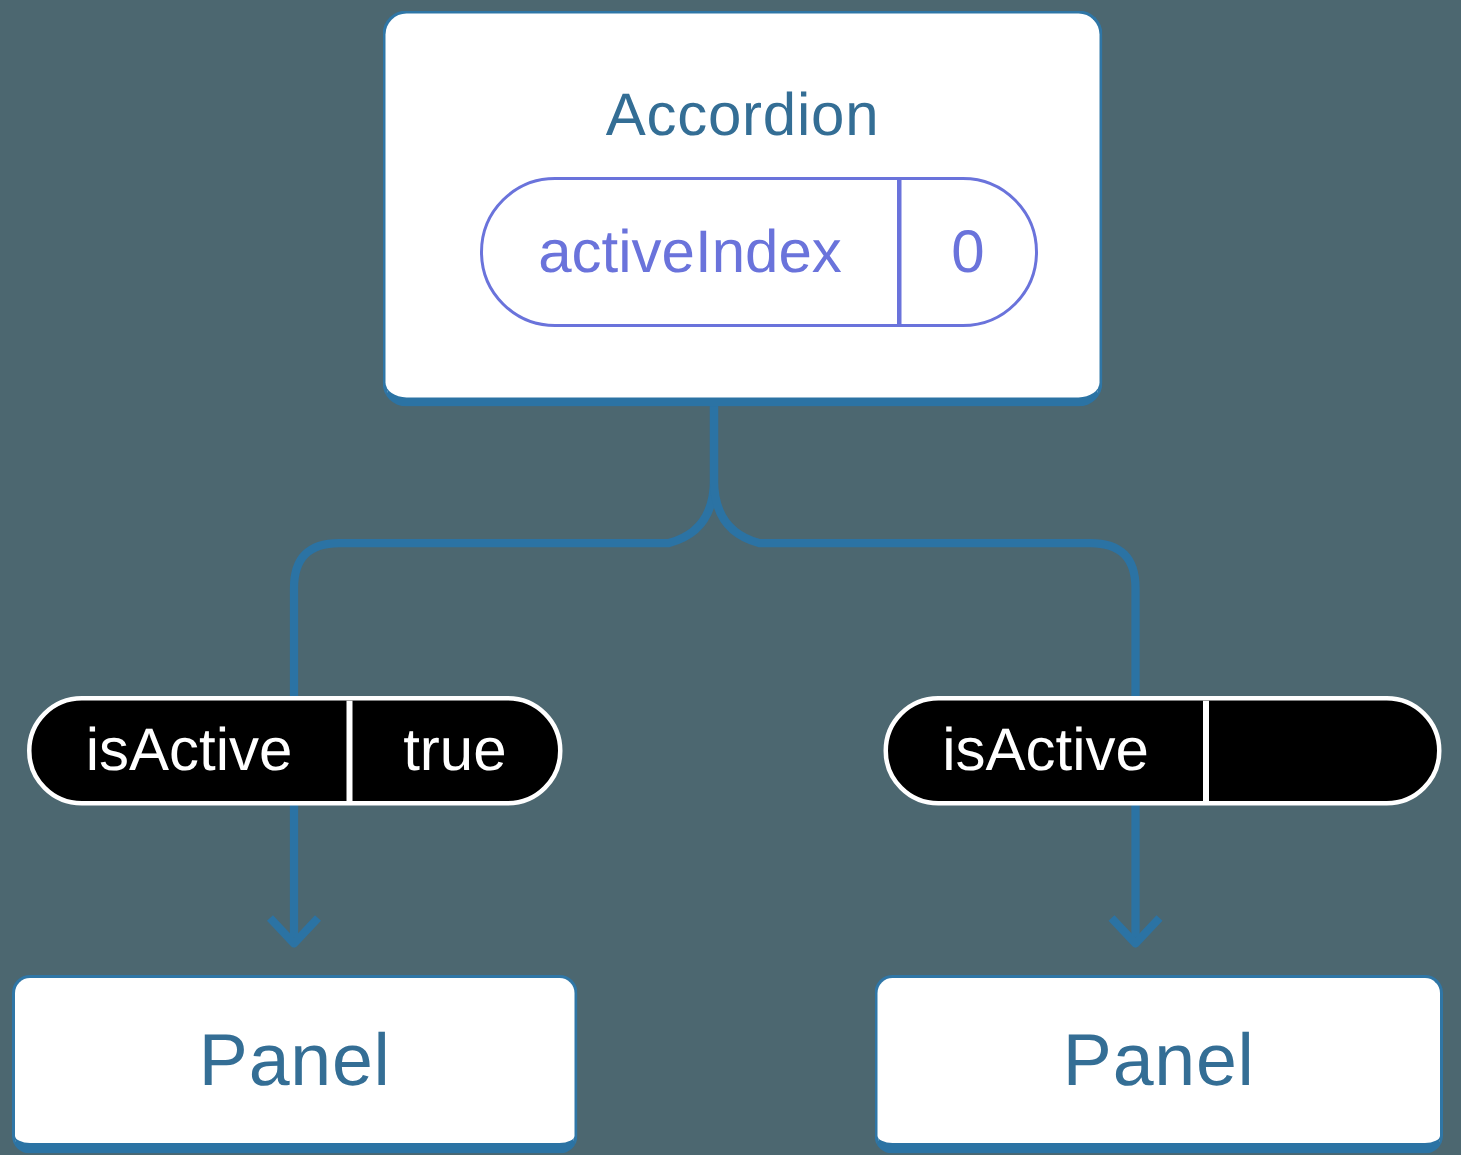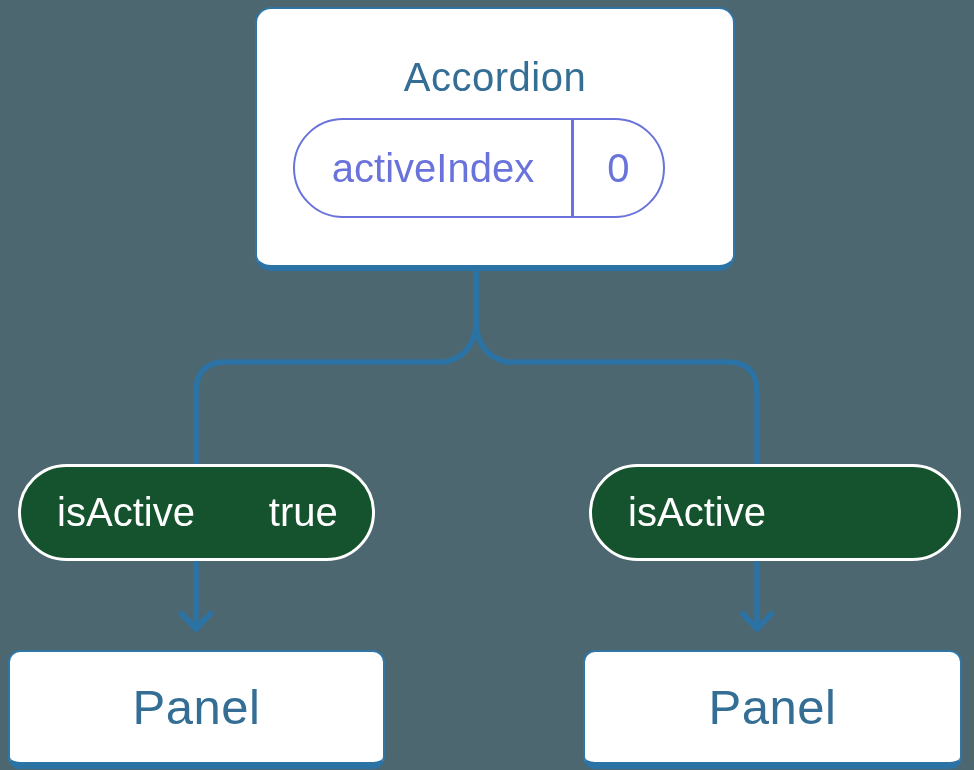--- a/index.html
+++ b/index.html
@@ -68,38 +68,37 @@
   }
   .pill .cell {
     display: flex;
     align-items: center;
     justify-content: center;
     white-space: nowrap;
   }
 
   .pill-outline {
     position: absolute;
-    left: 36px; top: 109px;
+    left: 63px; top: 109px;
     width: 372px; height: 100px;
     border: 2.5px solid #6A73DB;
     color: #6A73DB;
     background: #FFFFFF;
   }
   .pill-outline .cell-label { width: 276px; }
   .pill-outline .divider { width: 2.5px; background: #6A73DB; }
   .pill-outline .cell-value { flex: 1; }
 
   .pill-solid {
     position: absolute;
-    background: #14532d;
+    background: #000000;
     border: 3px solid #FFFFFF;
     color: #FFFFFF;
     top: 464px;
-    height: 97px;
-    align-items: center;
+    height: 73px;
   }
   .pill-solid .divider { width: 3.5px; background: #FFFFFF; }
   .pill-solid .cell-label { width: 210px; }
   .pill-solid .cell-value { flex: 1; }
 
   .pill-child-0 { left: 18px;  width: 357px; }
   .pill-child-1 { left: 589px; width: 372px; }
 
   .panel-node {
     display: flex;

